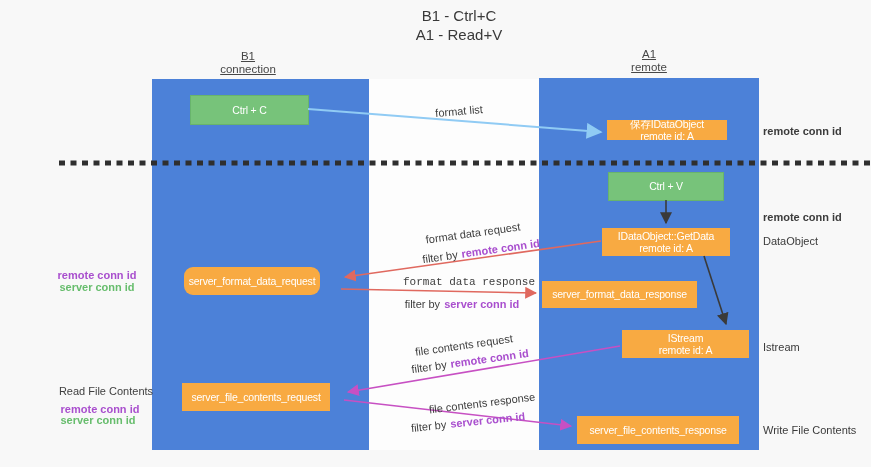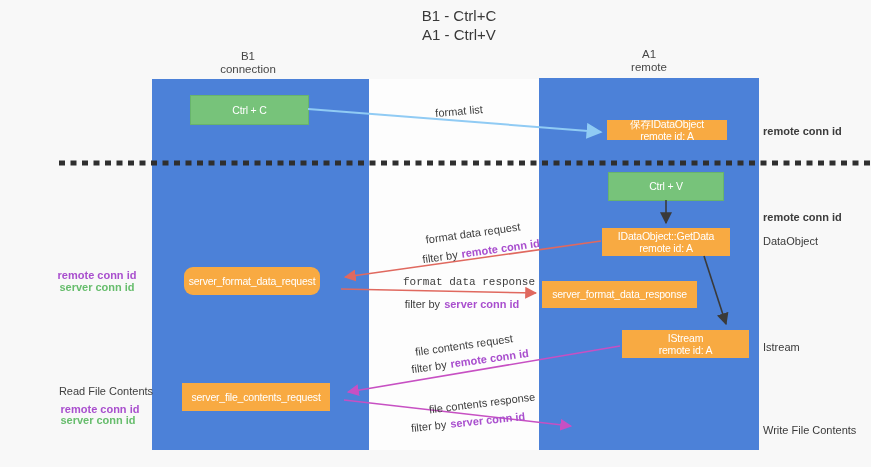--- a/index.html
+++ b/index.html
@@ -5,21 +5,21 @@
   html,body{margin:0;padding:0;}
   body{font-family:"Liberation Sans",sans-serif;background:#f8f8f8;}
   #stage{position:relative;width:871px;height:467px;background:#f8f8f8;overflow:hidden;margin-left:32px;}
 
   .mid-strip{position:absolute;left:337px;top:79px;width:170px;height:371px;background:#fdfdfd;}
 
   .lane{position:absolute;background:#4c81d8;}
   .lane-left{left:120px;top:79px;width:217px;height:371px;}
   .lane-right{left:507px;top:78px;width:220px;height:372px;}
 
-  .lane-header{position:absolute;text-align:center;font-size:11.5px;line-height:13px;color:#474747;transform:translateX(-50%);white-space:nowrap;}
+  .lane-header{position:absolute;text-align:center;font-size:11.5px;line-height:13px;color:#474747;transform:translateX(-50%);white-space:nowrap;text-decoration:underline;}
 
   .title{position:absolute;left:427px;top:6px;transform:translateX(-50%);text-align:center;font-size:15px;line-height:19px;color:#393939;white-space:nowrap;}
 
   .box{position:absolute;display:flex;flex-direction:column;align-items:center;justify-content:center;
        color:#fff;text-align:center;font-size:10.5px;line-height:12.5px;letter-spacing:-0.2px;white-space:nowrap;overflow:hidden;}
   .box.green{background:#77c37a;border:1px solid #68b46c;}
   .box.orange{background:#f8aa42;}
 
   .lbl{position:absolute;white-space:nowrap;font-size:11px;color:#3e3e3e;transform:translate(-50%,-50%);}
   .lbl .pre{margin-right:4px;}
@@ -31,21 +31,21 @@
   svg.overlay{position:absolute;left:0;top:0;z-index:5;pointer-events:none;}
   .z6{z-index:6;}
 </style>
 </head>
 <body>
 
 <div id="stage">
 
   <div class="title">
     <div>B1 - Ctrl+C</div>
-    <div>A1 - Ctrl+V</div>
+    <div>A1 - Read+V</div>
   </div>
 
   <div class="lane-header" style="left:216px;top:50px;">
     <div>B1</div>
     <div>connection</div>
   </div>
   <div class="lane-header" style="left:617px;top:48px;">
     <div>A1</div>
     <div>remote</div>
   </div>
@@ -82,20 +82,23 @@
 
   <div class="box orange" style="left:590px;top:330px;width:127px;height:28px;">
     <div>IStream</div>
     <div>remote id: A</div>
   </div>
 
   <div class="box orange" style="left:150px;top:383px;width:148px;height:28px;">
     <div>server_file_contents_request</div>
   </div>
 
+  <div class="box orange" style="left:545px;top:416px;width:162px;height:28px;">
+    <div>server_file_contents_response</div>
+  </div>
 
   <div class="lbl z6" style="left:427px;top:111px;transform:translate(-50%,-50%) rotate(-5deg);">format list</div>
 
   <div class="lbl z6" style="left:441px;top:233px;transform:translate(-50%,-50%) rotate(-8deg);">format data request</div>
   <div class="lbl z6" style="left:449px;top:251px;transform:translate(-50%,-50%) rotate(-8deg);">
     <span class="pre">filter by</span><span class="purple">remote conn id</span>
   </div>
 
   <div class="lbl z6" style="left:437px;top:282px;font-family:Liberation Mono, monospace;">format data response</div>
   <div class="lbl z6" style="left:430px;top:304px;">

